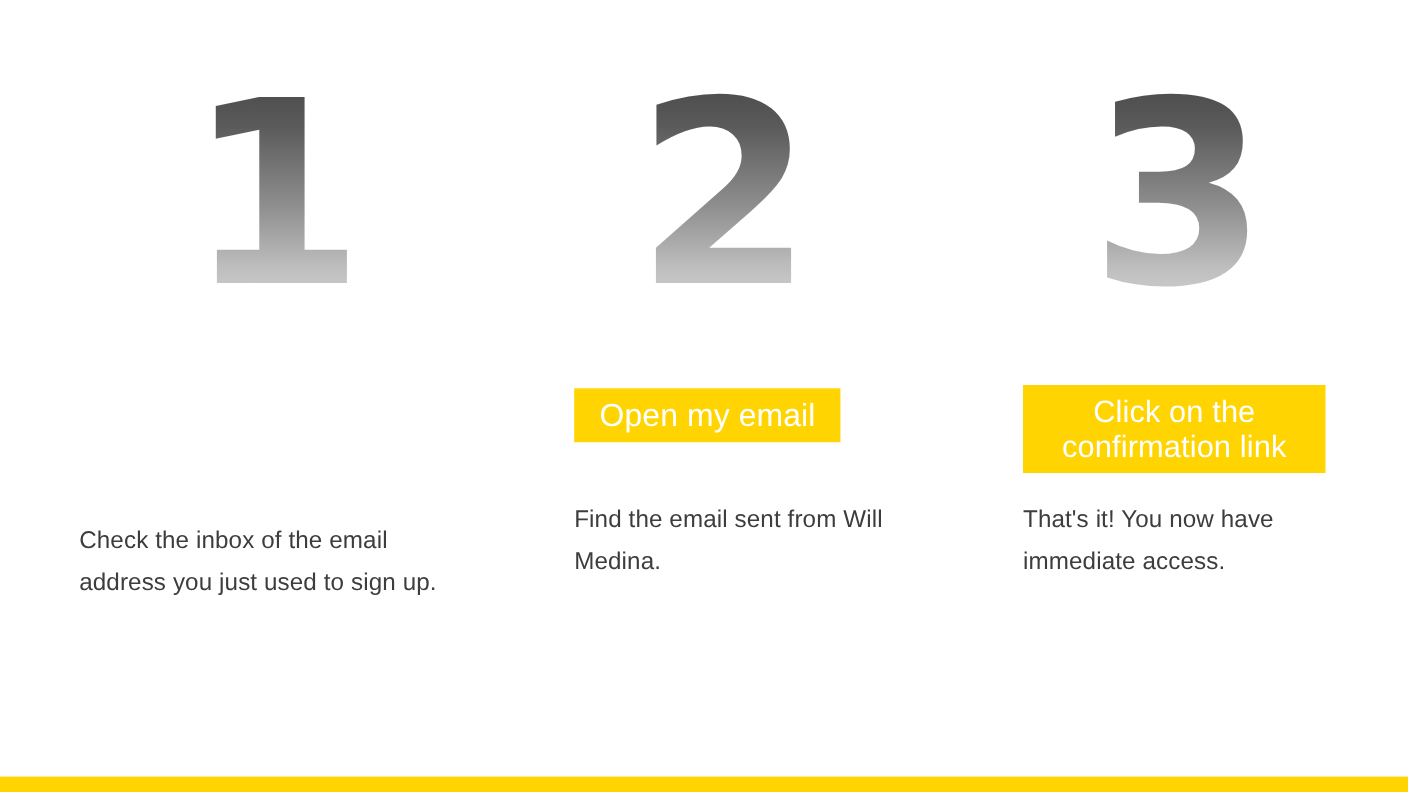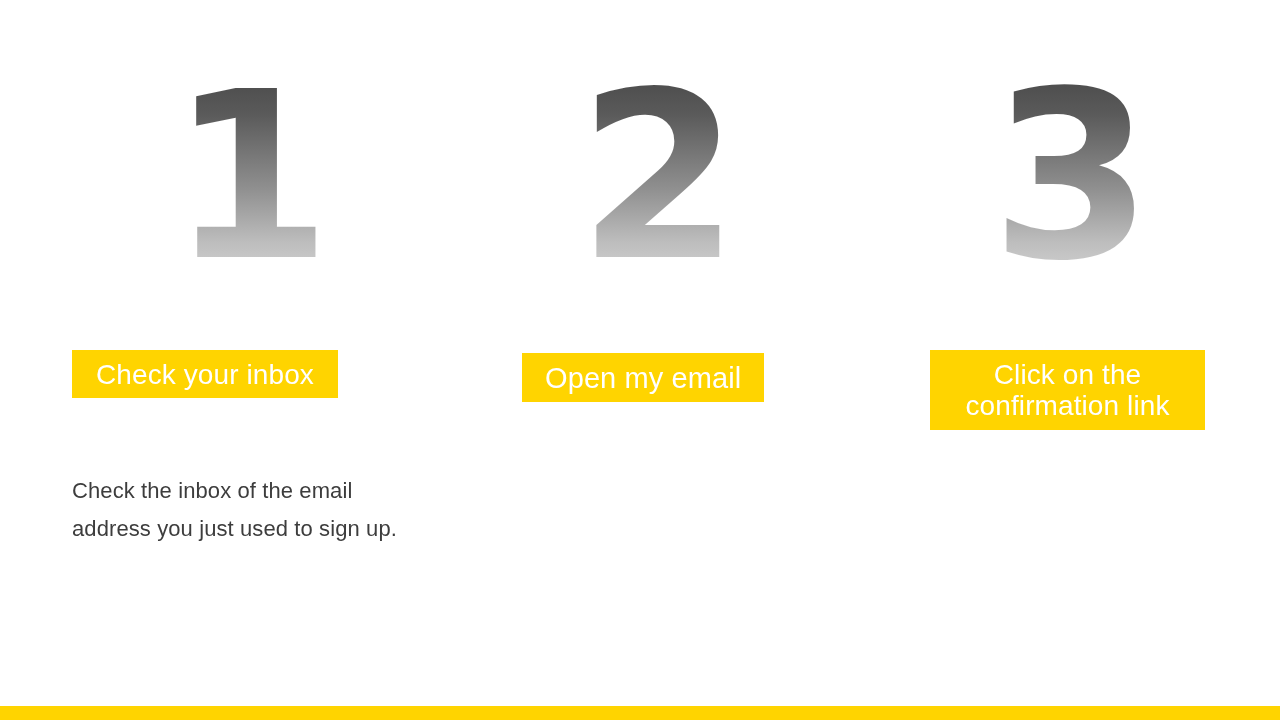--- a/index.html
+++ b/index.html
@@ -132,42 +132,41 @@
 <body>
 
 <div class="slide">
 
   <div class="columns">
 
     <div class="col col-1">
       <div class="numeral-wrap">
         <span class="numeral">1</span>
       </div>
-      <div class="headline-row">
-        <span class="headline">Check your inbox</span>
-      </div>
       <div class="body-text">Check the inbox of the email address you just used to sign up.</div>
     </div>
 
     <div class="col col-2">
       <div class="numeral-wrap">
         <span class="numeral">2</span>
       </div>
       <div class="headline-row">
         <span class="headline">Open my email</span>
       </div>
+      <div class="body-text">Find the email sent from Will Medina.</div>
     </div>
 
     <div class="col col-3">
       <div class="numeral-wrap">
         <span class="numeral">3</span>
       </div>
       <div class="headline-row">
         <span class="headline">Click on the
 confirmation link</span>
       </div>
+      <div class="body-text">That's it! You now have immediate access.</div>
     </div>
 
   </div>
 
   <div class="bottom-bar"></div>
 
 </div>
 
 </body></html>

